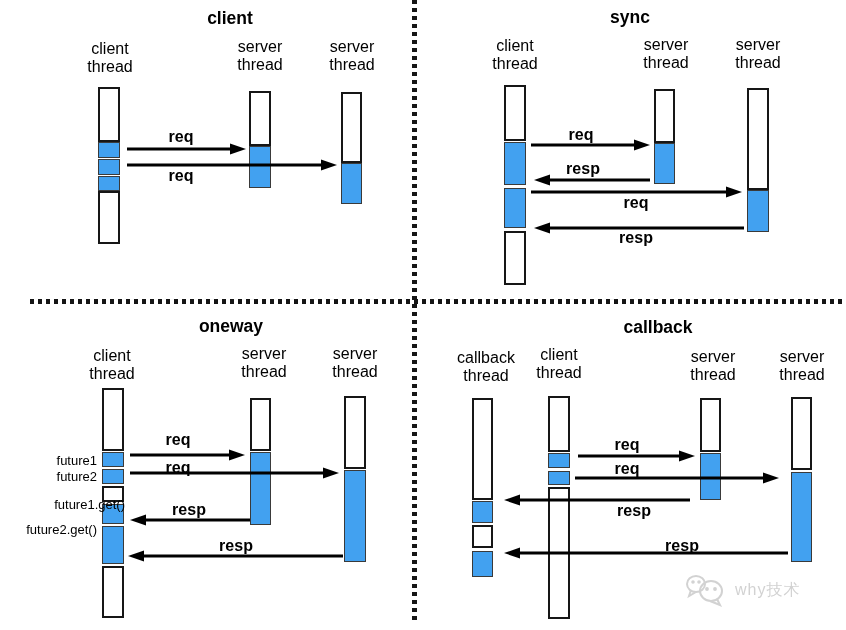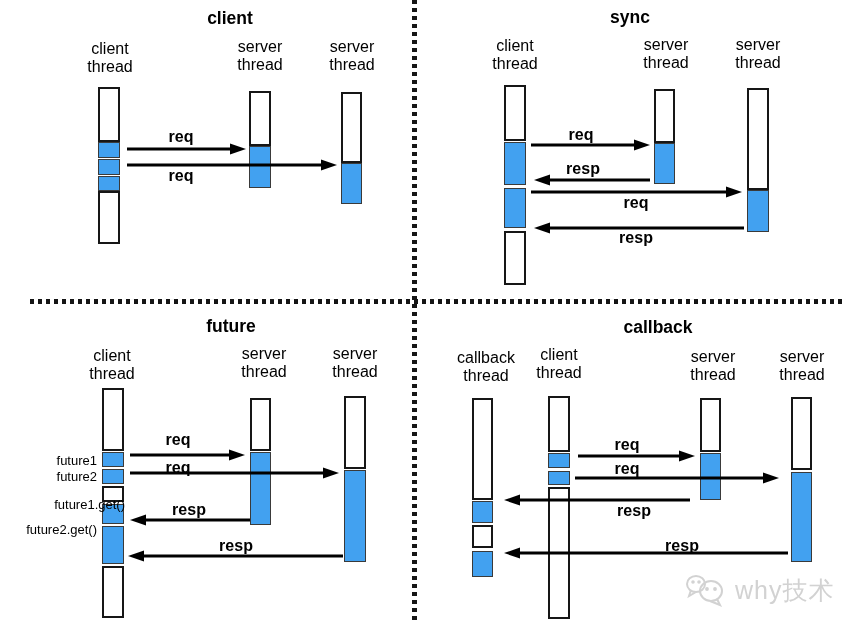--- a/index.html
+++ b/index.html
@@ -8,21 +8,21 @@
   .q-title{position:absolute;transform:translateX(-50%);font-weight:bold;font-size:17.5px;white-space:nowrap;z-index:4;}
   .t-label{position:absolute;transform:translateX(-50%);font-size:16px;line-height:18px;text-align:center;white-space:pre-line;z-index:4;}
   .seg{position:absolute;box-sizing:border-box;z-index:2;}
   .seg.white{background:#fff;border:2px solid #161616;}
   .seg.blue{background:var(--blue,#42A1F0);border:1.5px solid #3a3a3a;}
   .a-label{position:absolute;transform:translateX(-50%);font-weight:bold;font-size:16px;white-space:nowrap;z-index:6;}
   .s-label{position:absolute;font-size:13px;text-align:right;white-space:nowrap;z-index:4;}
   .divider{position:absolute;z-index:1;}
   #arrows{position:absolute;left:0;top:0;pointer-events:none;z-index:5;}
   .watermark{position:absolute;left:684px;top:572px;display:flex;align-items:center;gap:7px;z-index:3;}
-  .watermark-text{font-size:25px;color:var(--wm,#d2d2d2);letter-spacing:1px;white-space:nowrap;}
+  .watermark-text{font-size:16px;color:var(--wm,#d2d2d2);letter-spacing:1px;white-space:nowrap;}
 </style>
 </head>
 <body>
 
 <div id="canvas" style="width: 846px; height: 630px; background: rgb(255, 255, 255);">
   <div class="divider" id="divider-h" style="left: 30px; top: 299px; width: 816px; height: 5px; background-image: repeating-linear-gradient(90deg, rgb(21, 21, 21) 0px, rgb(21, 21, 21) 4px, transparent 4px, transparent 8px);"></div>
   <div class="divider" id="divider-v" style="left: 412px; top: 0px; height: 624px; width: 5px; background-image: repeating-linear-gradient(rgb(21, 21, 21) 0px, rgb(21, 21, 21) 4px, transparent 4px, transparent 8px);"></div>
   <svg id="arrows" width="846" height="630">
       <g>
         <line x1="127" y1="149" x2="236" y2="149" stroke="#000000" stroke-width="2.8"></line>
@@ -126,21 +126,21 @@
     <div class="seg white" style="left: 654px; top: 89px; width: 21px; height: 54px;"></div>
     <div class="seg blue" style="left: 654px; top: 143px; width: 21px; height: 41px;"></div>
     <div class="t-label" style="left: 758px; top: 36px;">server
 thread</div>
     <div class="seg white" style="left: 747px; top: 88px; width: 22px; height: 102px;"></div>
     <div class="seg blue" style="left: 747px; top: 190px; width: 22px; height: 42px;"></div>
     <div class="a-label" style="left: 581px; top: 126px;">req</div>
     <div class="a-label" style="left: 583px; top: 160px;">resp</div>
     <div class="a-label" style="left: 636px; top: 194px;">req</div>
     <div class="a-label" style="left: 636px; top: 229px;">resp</div>
-    <div class="q-title" style="left: 231px; top: 316px;">future</div>
+    <div class="q-title" style="left: 231px; top: 316px;">oneway</div>
     <div class="t-label" style="left: 112px; top: 347px;">client
 thread</div>
     <div class="seg white" style="left: 102px; top: 388px; width: 22px; height: 63px;"></div>
     <div class="seg blue" style="left: 102px; top: 452px; width: 22px; height: 15px;"></div>
     <div class="seg blue" style="left: 102px; top: 469px; width: 22px; height: 15px;"></div>
     <div class="seg white" style="left: 102px; top: 486px; width: 22px; height: 16px;"></div>
     <div class="seg blue" style="left: 102px; top: 504px; width: 22px; height: 20px;"></div>
     <div class="seg blue" style="left: 102px; top: 526px; width: 22px; height: 38px;"></div>
     <div class="seg white" style="left: 102px; top: 566px; width: 22px; height: 52px;"></div>
     <div class="t-label" style="left: 264px; top: 345px;">server

